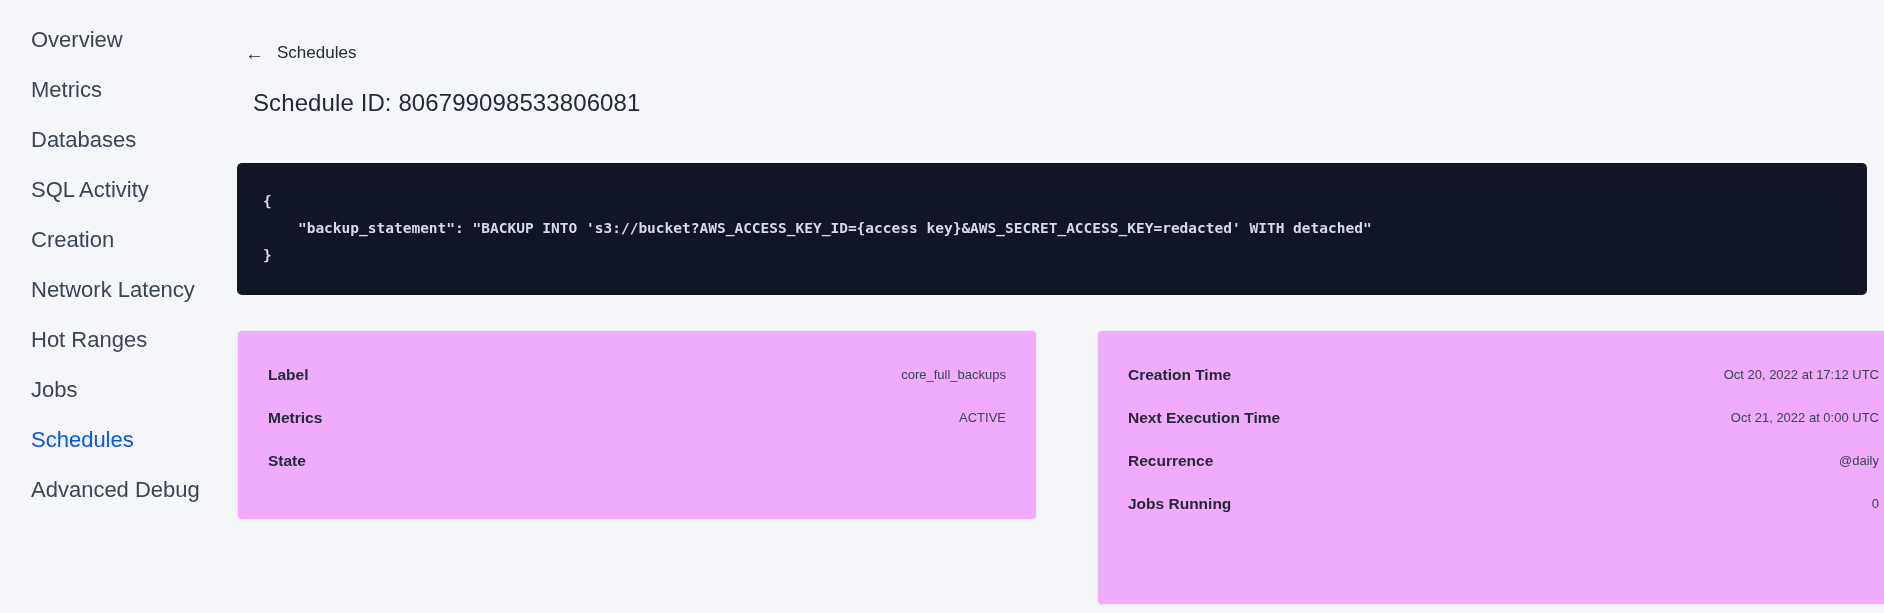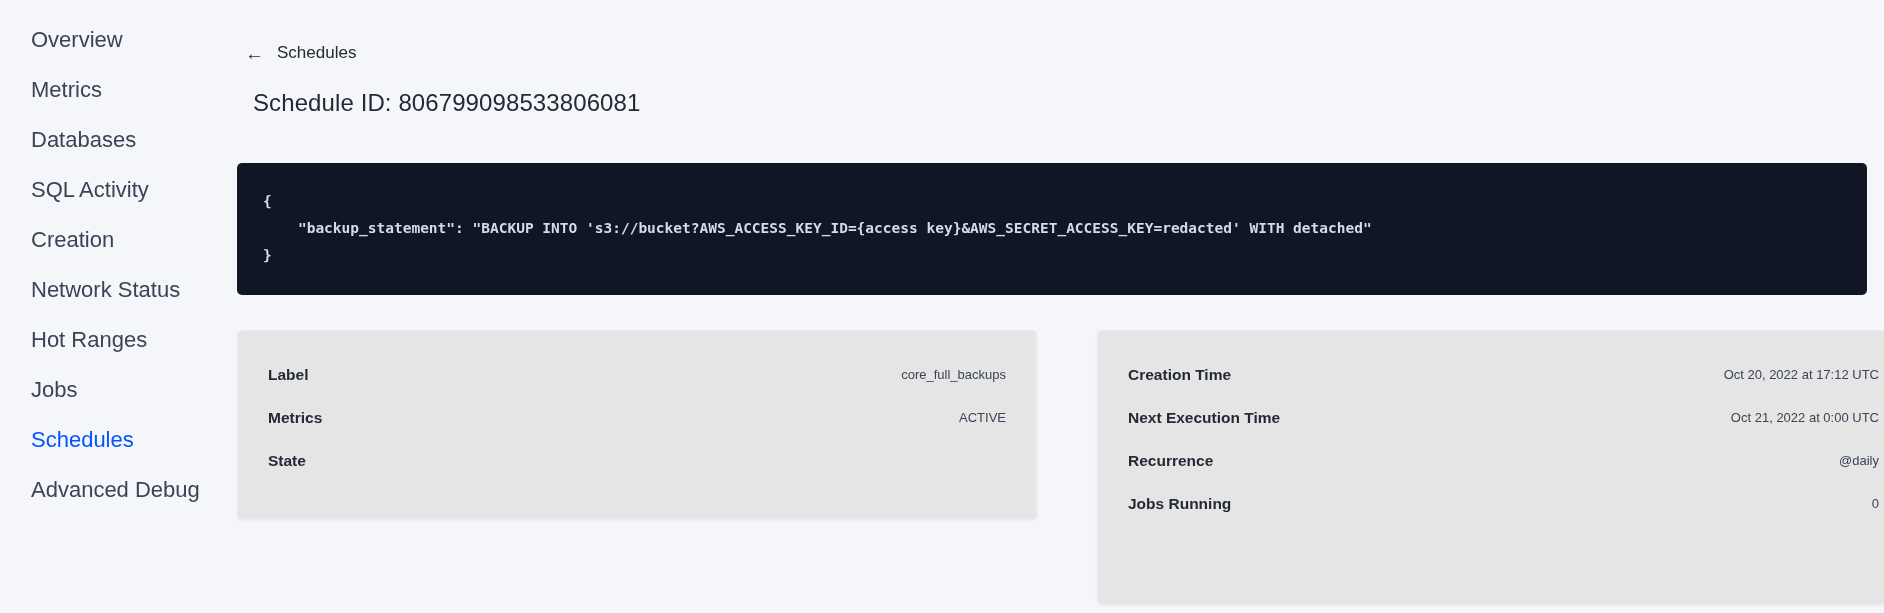--- a/index.html
+++ b/index.html
@@ -80,21 +80,21 @@
     font-weight: bold;
     line-height: 27px;
     color: #d3dae8;
     white-space: pre;
   }
 
   
   .card {
     position: absolute;
     top: 330px;
-    background: #e5e5e5;
+    background: #f0abfc;
     border: 1px solid #e7ecf3;
     border-radius: 5px;
     box-shadow: 0 1px 3px rgba(60, 80, 110, 0.06);
     padding: 22px 30px 0 30px;
   }
   .card-left  { left: 0;    width: 800px; height: 190px; }
   .card-right { left: 860px; width: 813px; height: 275px; }
 
   .detail-row {
     height: 43px;
@@ -116,21 +116,21 @@
 </style>
 </head>
 <body>
 
 <nav class="sidebar">
   <a class="sidebar-item">Overview</a>
   <a class="sidebar-item">Metrics</a>
   <a class="sidebar-item">Databases</a>
   <a class="sidebar-item">SQL Activity</a>
   <a class="sidebar-item">Creation</a>
-  <a class="sidebar-item">Network Status</a>
+  <a class="sidebar-item">Network Latency</a>
   <a class="sidebar-item">Hot Ranges</a>
   <a class="sidebar-item">Jobs</a>
   <a class="sidebar-item active">Schedules</a>
   <a class="sidebar-item">Advanced Debug</a>
 </nav>
 
 <main class="main">
 
   <a class="back-link">
     <span class="arrow">←</span>

